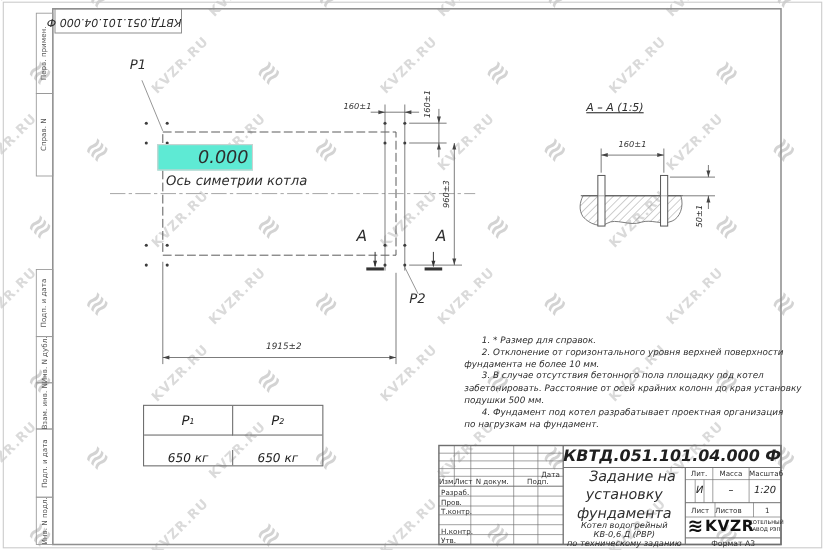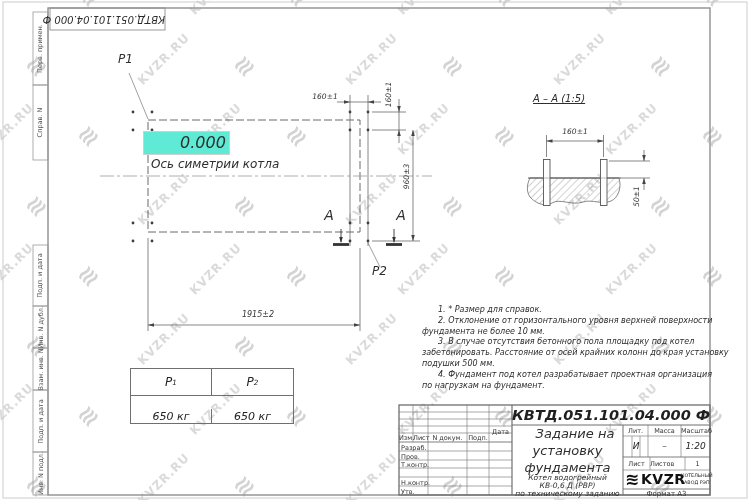--- a/index.html
+++ b/index.html
@@ -301,21 +301,21 @@
   <div class="txt it ctr" style="left:512px;top:426px;width:126px;font-size:13px;">Задание на</div>
   <div class="txt it ctr" style="left:512px;top:443px;width:111px;font-size:13px;">установку</div>
   <div class="txt it ctr" style="left:512px;top:460px;width:111px;font-size:13px;">фундамента</div>
   <div class="txt it ctr" style="left:512px;top:473px;width:111px;font-size:7.5px;">Котел водогрейный</div>
   <div class="txt it ctr" style="left:512px;top:481px;width:111px;font-size:7.5px;">КВ-0,6 Д (РВР)</div>
   <div class="txt it ctr" style="left:512px;top:488.5px;width:111px;font-size:7.5px;">по техническому заданию</div>
 
   <div class="txt tb-small ctr" style="left:399px;top:434px;width:14px;">Изм.</div>
   <div class="txt tb-small ctr" style="left:413px;top:434px;width:15px;">Лист</div>
   <div class="txt tb-small ctr" style="left:428px;top:434px;width:39px;">N докум.</div>
-  <div class="txt tb-small ctr" style="left:467px;top:434px;width:22px;">Подп.</div>
+  <div class="txt tb-small ctr" style="left:467px;top:434px;width:44px;">Подп.</div>
   <div class="txt tb-small ctr" style="left:489px;top:428px;width:23px;">Дата</div>
 
   <div class="txt tb-small" style="left:401px;top:443.5px;">Разраб.</div>
   <div class="txt tb-small" style="left:401px;top:452.5px;">Пров.</div>
   <div class="txt tb-small" style="left:401px;top:461px;">Т.контр.</div>
   <div class="txt tb-small" style="left:401px;top:478.5px;">Н.контр.</div>
   <div class="txt tb-small" style="left:401px;top:487.5px;">Утв.</div>
 
   <div class="txt tb-small ctr" style="left:623px;top:427px;width:25px;">Лит.</div>
   <div class="txt tb-small ctr" style="left:648px;top:427px;width:33px;">Масса</div>

